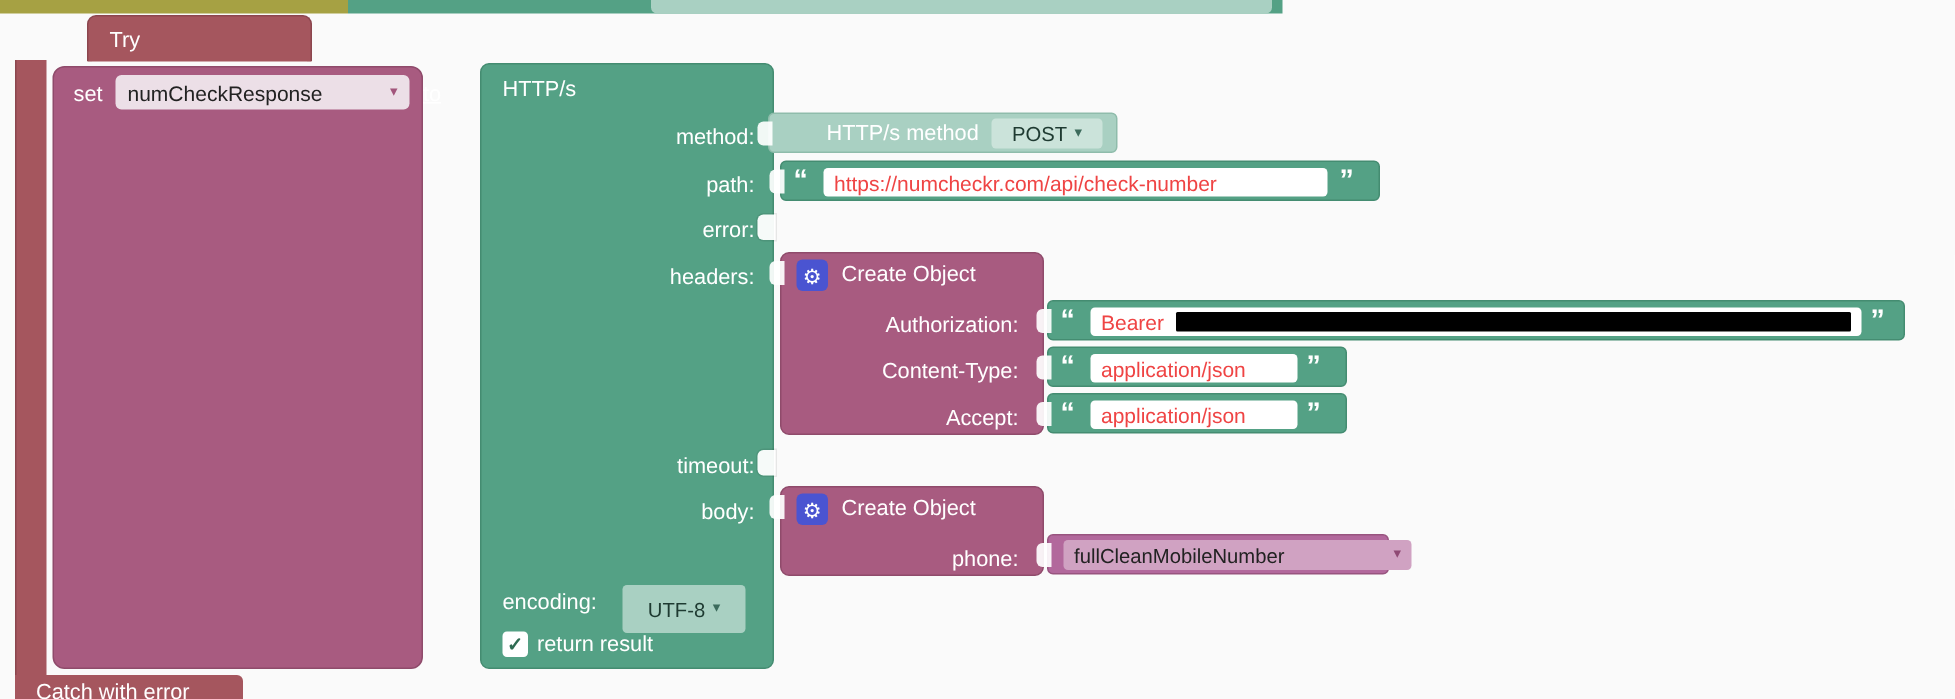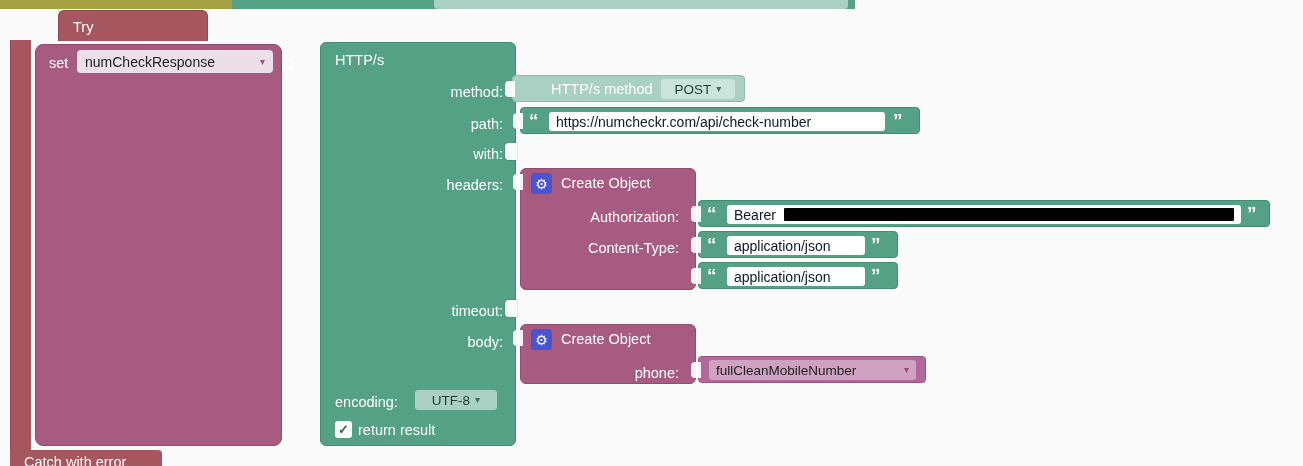--- a/index.html
+++ b/index.html
@@ -7,21 +7,21 @@
   #workspace { position:relative; width:1303px; height:466px; background:var(--workspace-bg,#fafafa); overflow:hidden; }
   .abs { position:absolute; }
   .wlabel { color:#fff; font-size:14.5px; line-height:20px; white-space:nowrap; }
   .rtext { text-align:right; }
   .tab { position:absolute; left:-8px; top:5px; width:10px; height:16px;
          background:rgba(255,255,255,.92); border-radius:4px 0 0 4px; }
   .socket { position:absolute; width:12px; height:17px; background:rgba(255,255,255,.95);
             border-radius:4px 0 0 4px; box-shadow:0 0 0 1px rgba(0,0,0,.08); }
   .qt { position:absolute; color:#fff; font-weight:bold; font-size:19px; line-height:26px; }
   .sfield { position:absolute; top:4px; height:19px; background:var(--field-bg,#fff); border-radius:3px;
-            display:flex; align-items:center; padding:0 7px; font-size:14px; color:#0f172a;
+            display:flex; align-items:center; padding:0 7px; font-size:14px; color:#ef4444;
             white-space:nowrap; overflow:hidden; }
   .chip { display:flex; align-items:center; border-radius:3px; font-size:13.5px; color:#1e3a31; }
   .caret { font-size:10px; margin-left:5px; line-height:1; }
   .gearchip { display:flex; align-items:center; justify-content:center; border-radius:4px; }
 </style>
 </head>
 <body>
 
 <div id="workspace">
 
@@ -43,26 +43,26 @@
       <span style="font-size:14px;color:#222;">numCheckResponse</span>
       <span class="caret" style="color:#a2557c;">▾</span>
     </div>
     <span class="wlabel abs" style="left:246px;top:8px;text-decoration:underline;">to</span>
   </div>
 
   <div class="abs" style="left:320px;top:42px;width:196px;height:404px;background:var(--teal,#54a185);border:1px solid var(--teal-border,#448c71);border-radius:6px;">
     <span class="wlabel abs" style="left:14px;top:7px;">HTTP/s</span>
     <span class="wlabel rtext abs" style="left:10px;top:71px;width:172px;">path:</span>
     <span class="wlabel rtext abs" style="left:10px;top:39px;width:172px;">method:</span>
-    <span class="wlabel rtext abs" style="left:10px;top:101px;width:172px;">with:</span>
+    <span class="wlabel rtext abs" style="left:10px;top:101px;width:172px;">error:</span>
     <span class="wlabel rtext abs" style="left:10px;top:132px;width:172px;">headers:</span>
     <span class="wlabel rtext abs" style="left:10px;top:289px;width:172px;">body:</span>
     <span class="wlabel rtext abs" style="left:10px;top:258px;width:172px;">timeout:</span>
     <span class="wlabel abs" style="left:14px;top:349px;">encoding:</span>
-    <div class="abs chip" style="left:94px;top:347px;width:82px;height:20px;background:var(--pale-green,#a9d0c2);justify-content:center;">
+    <div class="abs chip" style="left:94px;top:347px;width:82px;height:32px;background:var(--pale-green,#a9d0c2);justify-content:center;">
       <span>UTF-8</span>
       <span class="caret" style="color:#3c6b5c;">▾</span>
     </div>
     <div class="abs" style="left:14px;top:378px;width:17px;height:17px;background:#fff;border-radius:3px;display:flex;align-items:center;justify-content:center;">
       <span style="color:#2f6b52;font-size:13px;font-weight:bold;line-height:1;">✓</span>
     </div>
     <span class="wlabel abs" style="left:37px;top:377px;">return result</span>
   </div>
 
   <div class="socket" style="left:505px;top:143px;"></div>
@@ -87,20 +87,21 @@
   </div>
 
   <div class="abs" style="left:520px;top:168px;width:176px;height:122px;background:var(--mauve,#a85b80);border:1px solid var(--mauve-border,#8f4b6b);border-radius:6px;">
     <div class="tab"></div>
     <div class="abs gearchip" style="left:10px;top:4px;width:21px;height:21px;background:var(--gear-blue,#4a54d1);">
       <span style="color:#fff;font-size:14px;line-height:1;">⚙</span>
     </div>
     <span class="wlabel abs" style="left:40px;top:4px;">Create Object</span>
     <span class="wlabel rtext abs" style="left:8px;top:38px;width:150px;">Authorization:</span>
     <span class="wlabel rtext abs" style="left:8px;top:69px;width:150px;">Content-Type:</span>
+    <span class="wlabel rtext abs" style="left:8px;top:100px;width:150px;">Accept:</span>
   </div>
 
   <div class="abs" style="left:698px;top:200px;width:572px;height:27px;background:var(--teal,#54a185);border:1px solid var(--teal-border,#448c71);border-radius:4px;">
     <div class="tab"></div>
     <span class="qt" style="left:8px;top:0;">“</span>
     <div class="sfield" style="left:28px;width:514px;justify-content:center;">
       <span>Bearer</span>
       <div style="flex:1;height:13px;background:var(--redaction,#000);margin-left:8px;border-radius:1px;"></div>
     </div>
     <span class="qt" style="left:548px;top:0;">”</span>
@@ -128,19 +129,19 @@
     <div class="tab"></div>
     <div class="abs gearchip" style="left:10px;top:4px;width:21px;height:21px;background:var(--gear-blue,#4a54d1);">
       <span style="color:#fff;font-size:14px;line-height:1;">⚙</span>
     </div>
     <span class="wlabel abs" style="left:40px;top:4px;">Create Object</span>
     <span class="wlabel rtext abs" style="left:8px;top:38px;width:150px;">phone:</span>
   </div>
 
   <div class="abs" style="left:698px;top:356px;width:228px;height:27px;background:var(--pink-var,#b2689c);border:1px solid var(--pink-var-border,#98547f);border-radius:4px;">
     <div class="tab"></div>
-    <div class="abs" style="left:10px;top:3px;width:207px;height:20px;background:var(--pink-var-field,#d0a2c2);border-radius:3px;display:flex;align-items:center;justify-content:space-between;padding:0 7px;">
+    <div class="abs" style="left:10px;top:3px;width:232px;height:20px;background:var(--pink-var-field,#d0a2c2);border-radius:3px;display:flex;align-items:center;justify-content:space-between;padding:0 7px;">
       <span style="font-size:13.5px;color:#222;">fullCleanMobileNumber</span>
       <span class="caret" style="color:#8f4a74;">▾</span>
     </div>
   </div>
 
 </div>
 
 </body></html>

